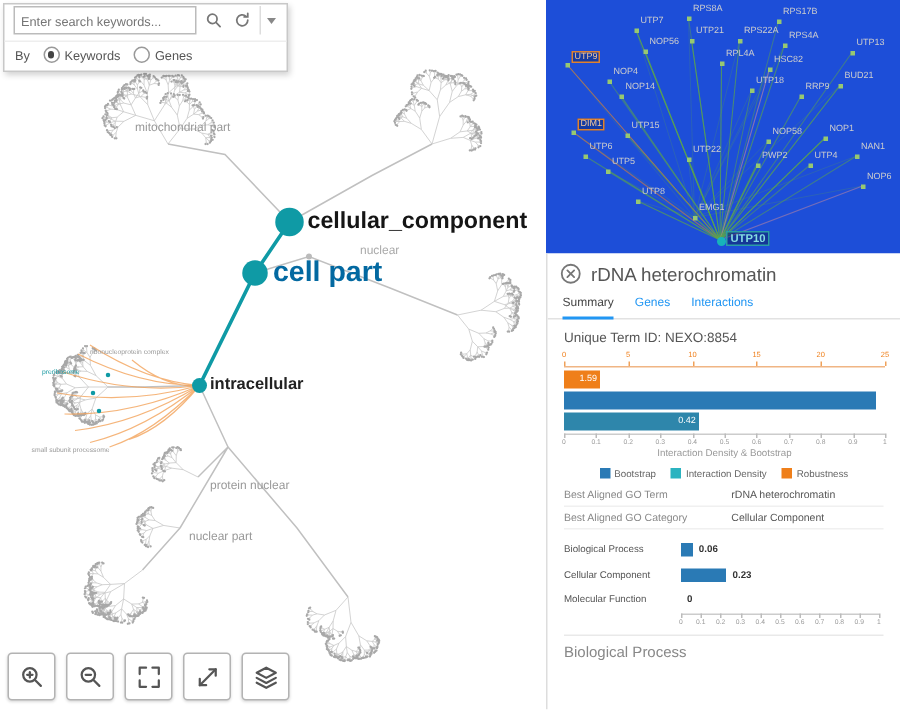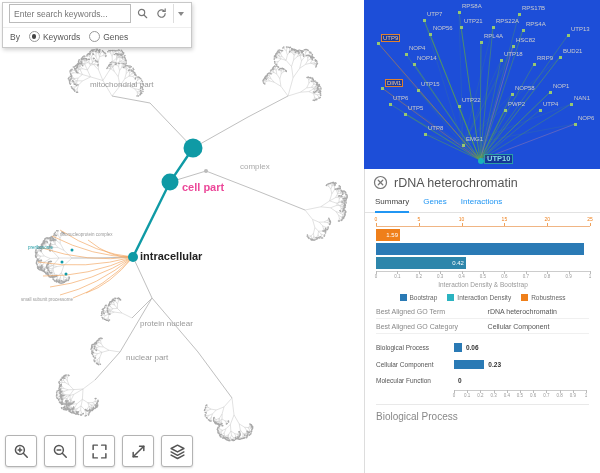--- a/index.html
+++ b/index.html
@@ -4,21 +4,21 @@
 <style>
   html,body{margin:0;padding:0;}
   body{width:600px;height:473px;position:relative;overflow:hidden;background:#fff;
        font-family:"Liberation Sans",sans-serif;-webkit-font-smoothing:antialiased;}
 
   
   .left-pane{position:absolute;left:0;top:0;width:364px;height:473px;background:#fff;overflow:hidden;}
   #tree-svg{position:absolute;left:0;top:0;}
   .tree-label{position:absolute;white-space:nowrap;cursor:pointer;}
   .lbl-cc{left:205px;top:139px;font-size:15.5px;font-weight:bold;color:#151515;}
-  .lbl-cellpart{left:182px;top:181px;font-size:11px;font-weight:bold;color:#ec4899;}
+  .lbl-cellpart{left:182px;top:171px;font-size:19px;font-weight:bold;color:#0369a1;}
   .lbl-intra{left:140px;top:250px;font-size:11px;font-weight:600;color:#222;}
   .lbl-gray{font-size:8px;color:#999;margin-left:44px;}
   .lbl-mito{left:46px;top:80px;}
   .lbl-membrane{left:196px;top:162px;color:#aaa;}
   .lbl-protein{left:96px;top:319px;}
   .lbl-nuclear{left:82px;top:353px;}
   .cluster-label{position:absolute;font-size:4.5px;color:#999;white-space:nowrap;cursor:pointer;}
   .cluster-label.teal{color:#1b9aa3;}
 
   
@@ -106,24 +106,25 @@
       <path d="M193 148L170 182L133 257" stroke="#0f9aa5" stroke-width="2.4" fill="none"></path>
       <circle cx="206" cy="171" r="2" fill="#bbb"></circle>
       <circle cx="193" cy="148" r="9.5" fill="#0f9aa5"></circle>
       <circle cx="170" cy="182" r="8.5" fill="#0f9aa5"></circle>
       <circle cx="133" cy="257" r="5" fill="#0f9aa5"></circle>
       <circle cx="62" cy="262" r="1.5" fill="#0f9aa5"></circle>
       <circle cx="72" cy="250" r="1.5" fill="#0f9aa5"></circle>
       <circle cx="66" cy="274" r="1.5" fill="#0f9aa5"></circle>
     </svg>
 
+  <div class="tree-label lbl-cc">cellular_component</div>
   <div class="tree-label lbl-cellpart">cell part</div>
   <div class="tree-label lbl-intra">intracellular</div>
   <div class="tree-label lbl-gray lbl-mito">mitochondrial part</div>
-  <div class="tree-label lbl-gray lbl-membrane">complex</div>
+  <div class="tree-label lbl-gray lbl-membrane">nuclear</div>
   <div class="tree-label lbl-gray lbl-protein">protein nuclear</div>
   <div class="tree-label lbl-gray lbl-nuclear">nuclear part</div>
   <div id="cluster-labels">
       <div class="cluster-label" style="left: 60px; top: 232px;">ribonucleoprotein complex</div>
       <div class="cluster-label teal" style="left: 28px; top: 245px;">preribosome</div>
       <div class="cluster-label" style="left: 21px; top: 297px;">small subunit processome</div>
     </div>
 
   <div class="search-card">
     <div class="sc-row">
@@ -319,20 +320,21 @@
         <line x1="10.4" y1="5.6" x2="5.6" y2="10.4"></line>
     </svg>
     <span class="dp-title">rDNA heterochromatin</span>
   </div>
   <div class="dp-tabs">
     <span class="dp-tab active">Summary</span>
     <span class="dp-tab">Genes</span>
     <span class="dp-tab">Interactions</span>
   </div>
   <div class="dp-body">
+    <div class="term-id">Unique Term ID: NEXO:8854</div>
     <div class="rc-wrap" id="rob-chart">
         <div class="rc-topline"></div>
         <div class="rc-ttick" style="left: 0px;">0</div>
         <div class="rc-ttickmark" style="left: 0px;"></div>
         <div class="rc-ttick" style="left: 42.8px;">5</div>
         <div class="rc-ttickmark" style="left: 42.8px;"></div>
         <div class="rc-ttick" style="left: 85.6px;">10</div>
         <div class="rc-ttickmark" style="left: 85.6px;"></div>
         <div class="rc-ttick" style="left: 128.4px;">15</div>
         <div class="rc-ttickmark" style="left: 128.4px;"></div>

